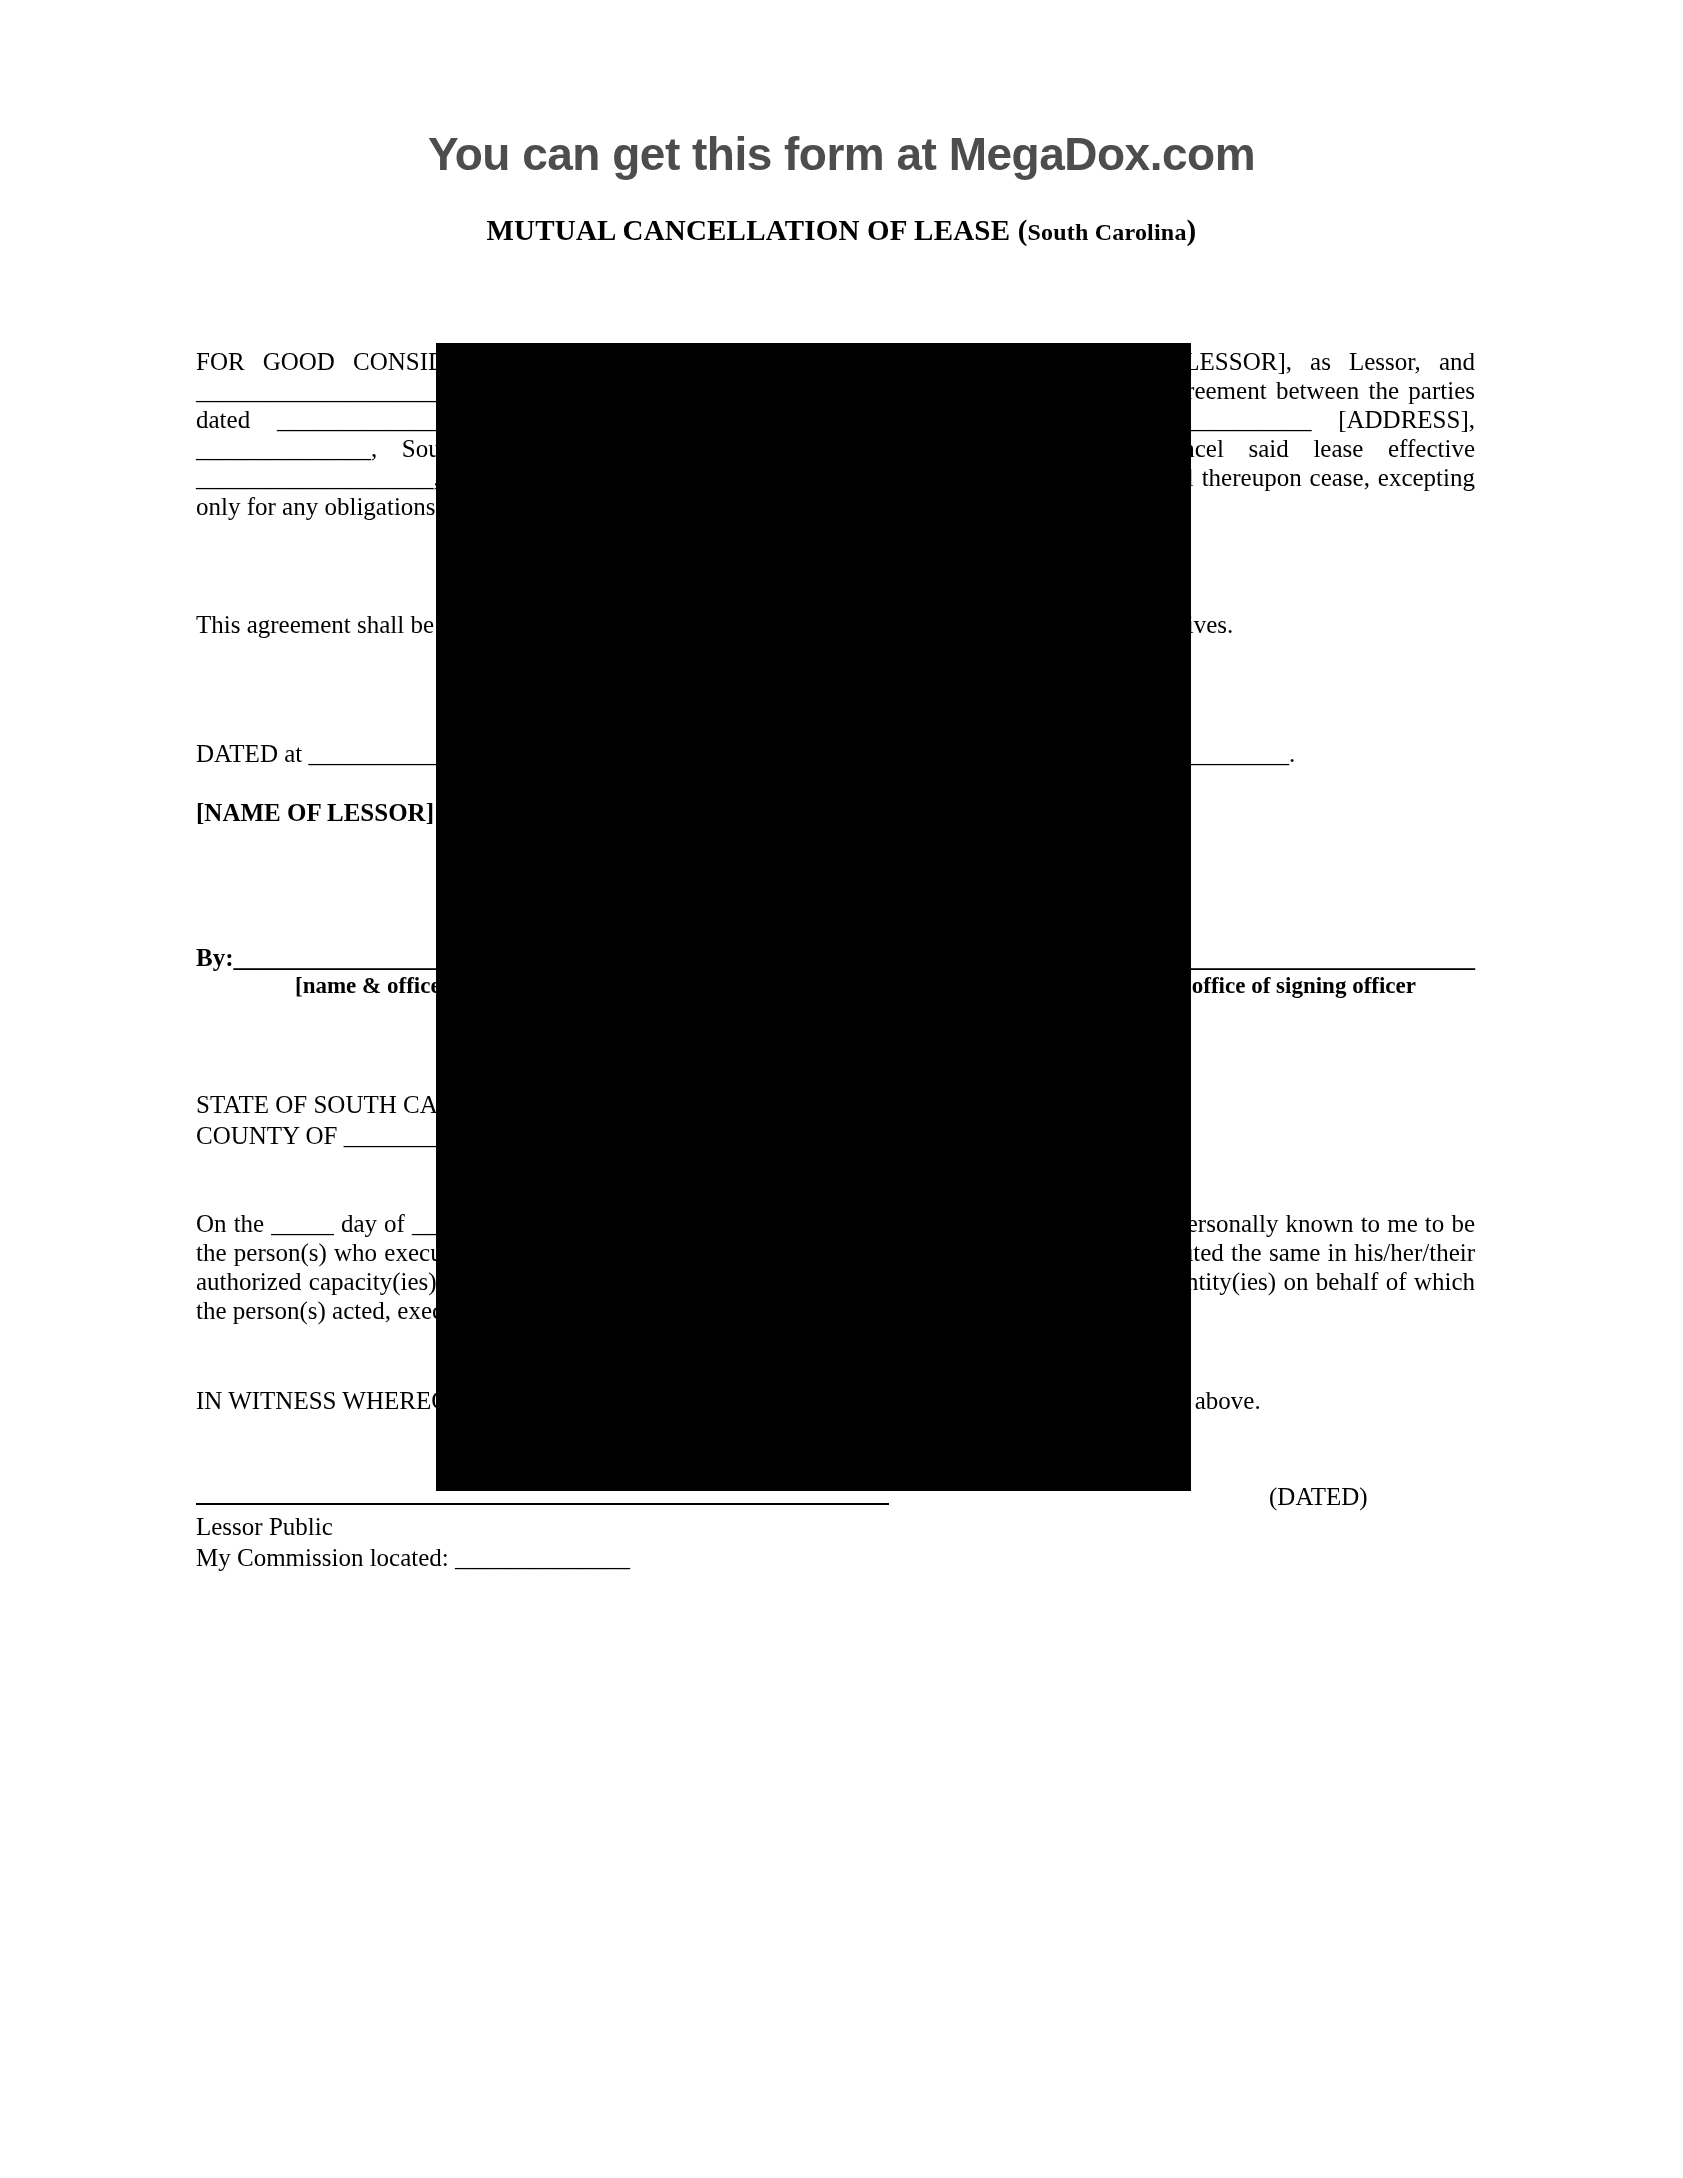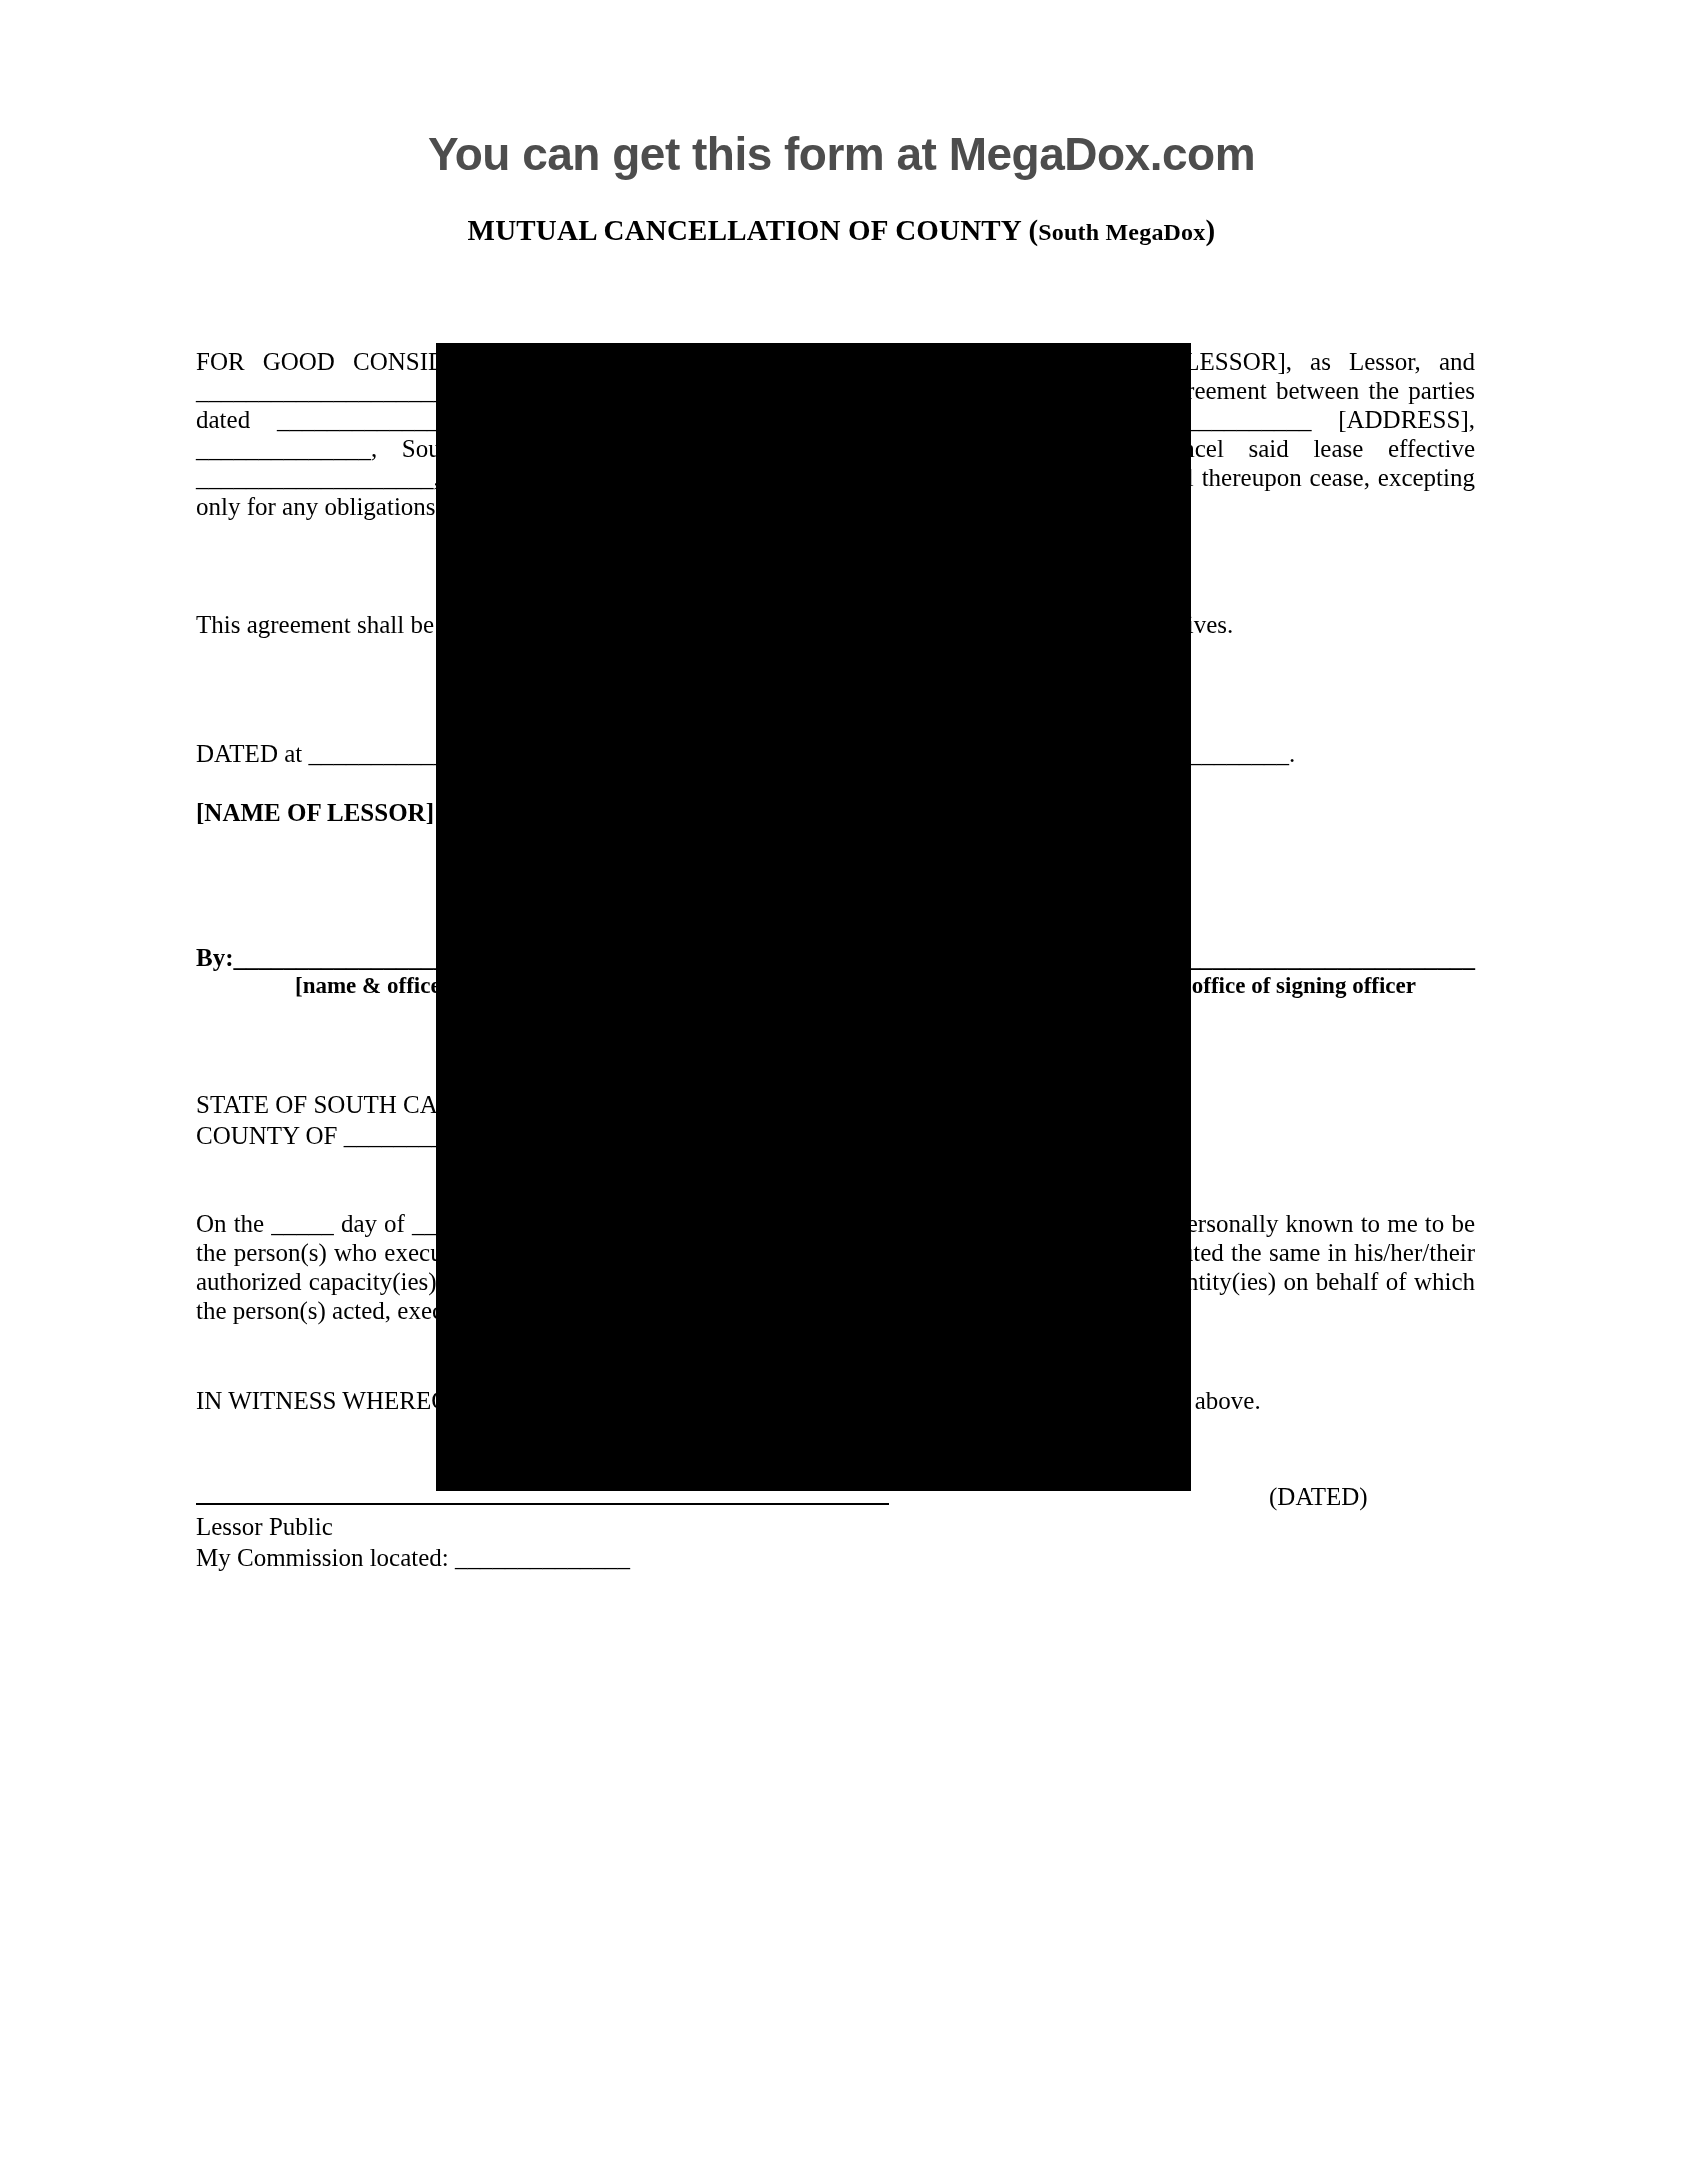--- a/index.html
+++ b/index.html
@@ -120,21 +120,21 @@
   }
 </style>
 </head>
 <body>
 
 <div class="page">
 
   <div class="banner">You can get this form at MegaDox.com</div>
 
   <div class="doc-title">
-    <span>MUTUAL CANCELLATION OF COUNTY (</span><span class="sc">South MegaDox</span><span>)</span>
+    <span>MUTUAL CANCELLATION OF LEASE (</span><span class="sc">South Carolina</span><span>)</span>
   </div>
 
   <div class="body-block b1">FOR GOOD CONSIDERATION, the undersigned ____________________ [NAME OF LESSOR], as Lessor, and ______________________________ [NAME OF LESSEE], as Lessee, under a certain lease agreement between the parties dated _______________________, 20____, covering the premises located at ______________ [ADDRESS], ______________, South Carolina, do hereby mutually agree to terminate and cancel said lease effective ___________________, 20____ and all rights and obligations of the parties under the Lease shall thereupon cease, excepting only for any obligations under the Lease accrued and unpaid as of the effective date of termination.</div>
 
   <div class="body-block b2">This agreement shall be binding upon the parties, their successors, assigns and personal representatives.</div>
 
   <div class="body-block dated">DATED at ________________________________, this ______ day of _____________________, ________.</div>
 
   <div class="body-block lessor-name">[NAME OF LESSOR]</div>
 

